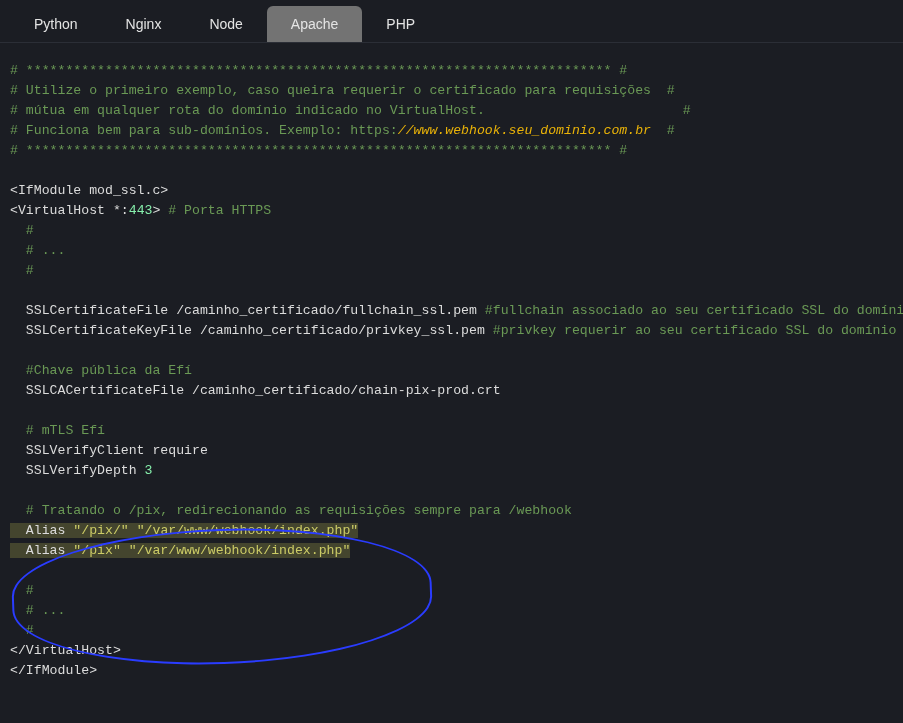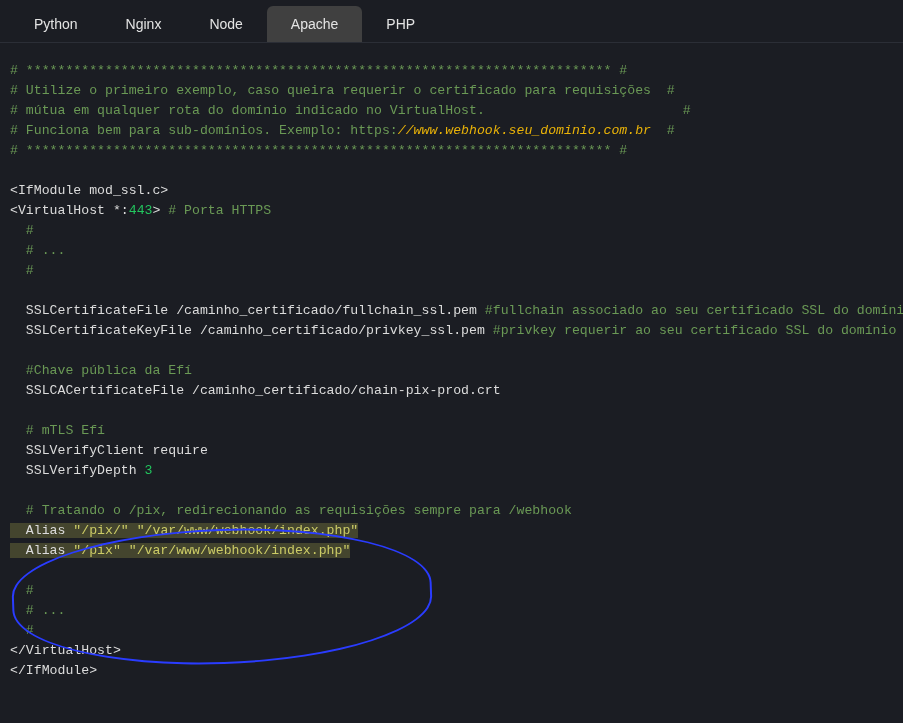--- a/index.html
+++ b/index.html
@@ -22,31 +22,31 @@
     padding: 10px 24px;
     color: #e4e4e4;
     font-family: -apple-system, BlinkMacSystemFont, "Segoe UI", Arial, sans-serif;
     font-size: 14px;
     font-weight: 500;
     cursor: pointer;
     border-radius: 6px 6px 0 0;
     user-select: none;
   }
   .tab.active {
-    background: #404040;
+    background: #737373;
   }
   .code-area {
     padding: 18px 10px 10px 10px;
     line-height: 20px;
     white-space: pre;
     position: relative;
   }
   .c-comment { color: #6a9955; }
   .c-white   { color: #dcdcdc; }
-  .c-num     { color: #22c55e; margin-top: 11px; }
+  .c-num     { color: #86efac; margin-top: 11px; }
   .c-url     { color: #eab308; font-style: italic; }
   .c-yellow  { color: #cccc66; }
 
   .hl {
     background: rgba(255,255,100,0.18);
   }
 
   .annot {
     position: absolute;
     border: 2.5px solid #2a3cff;

